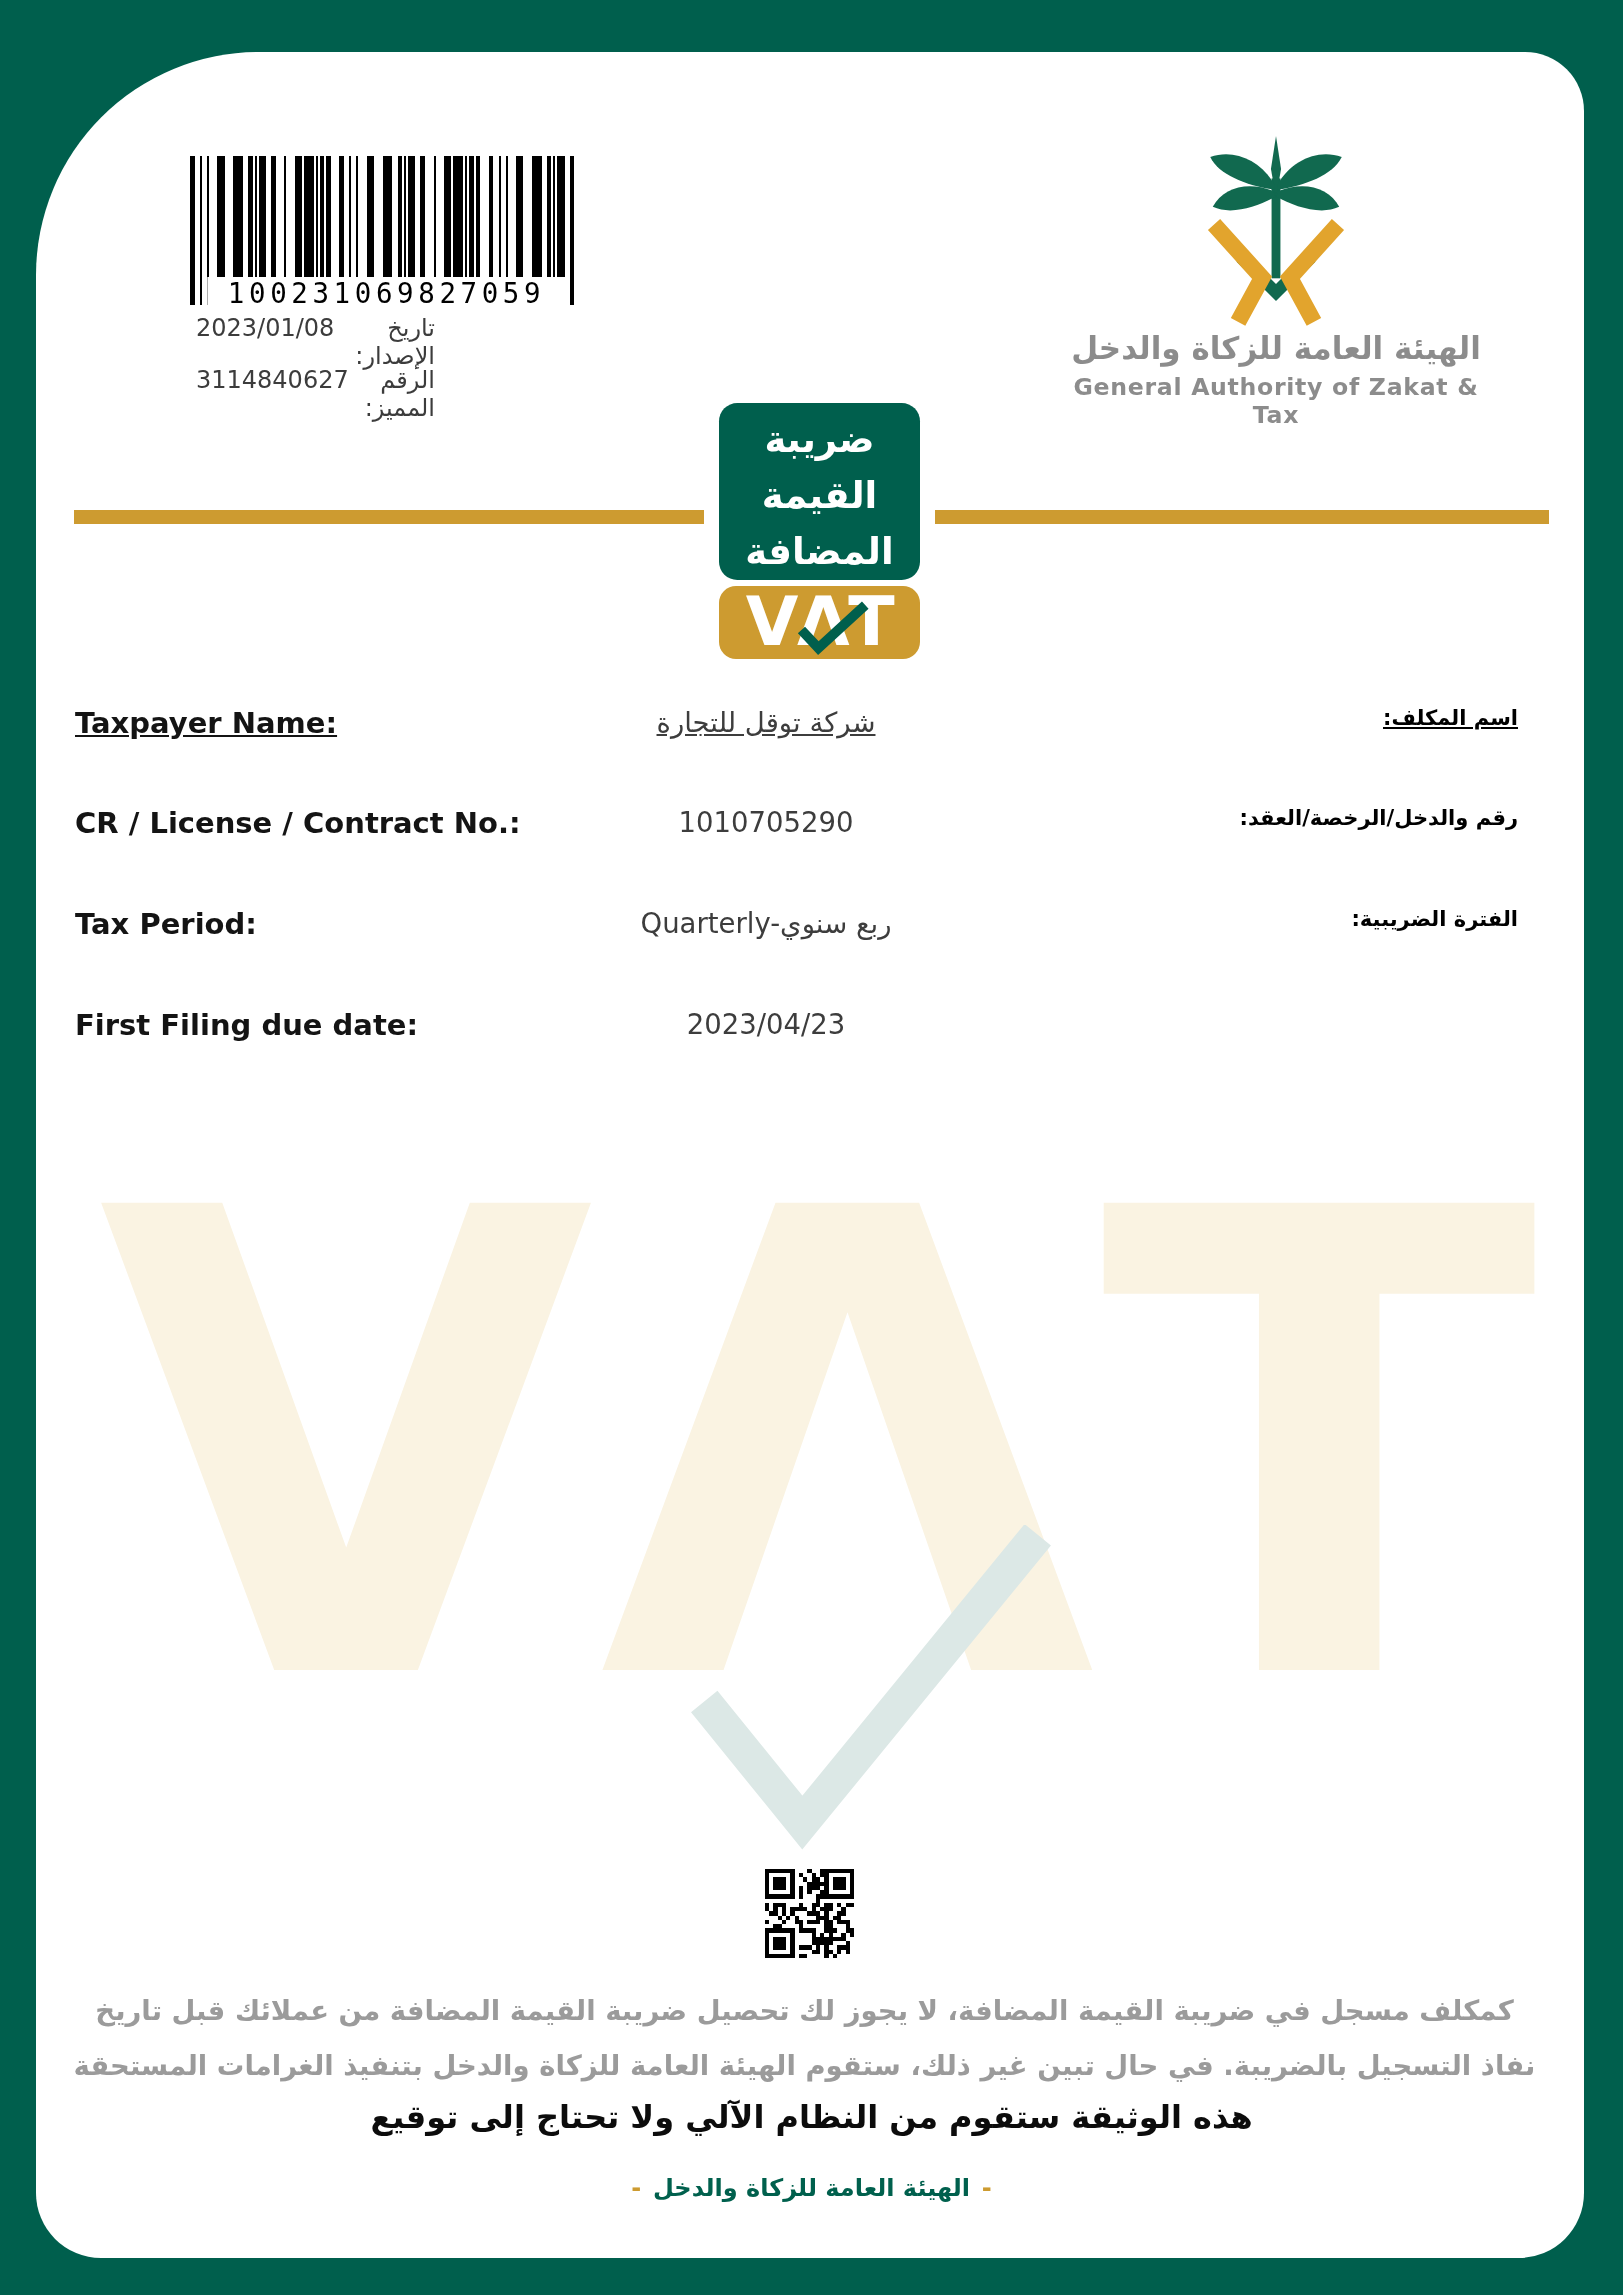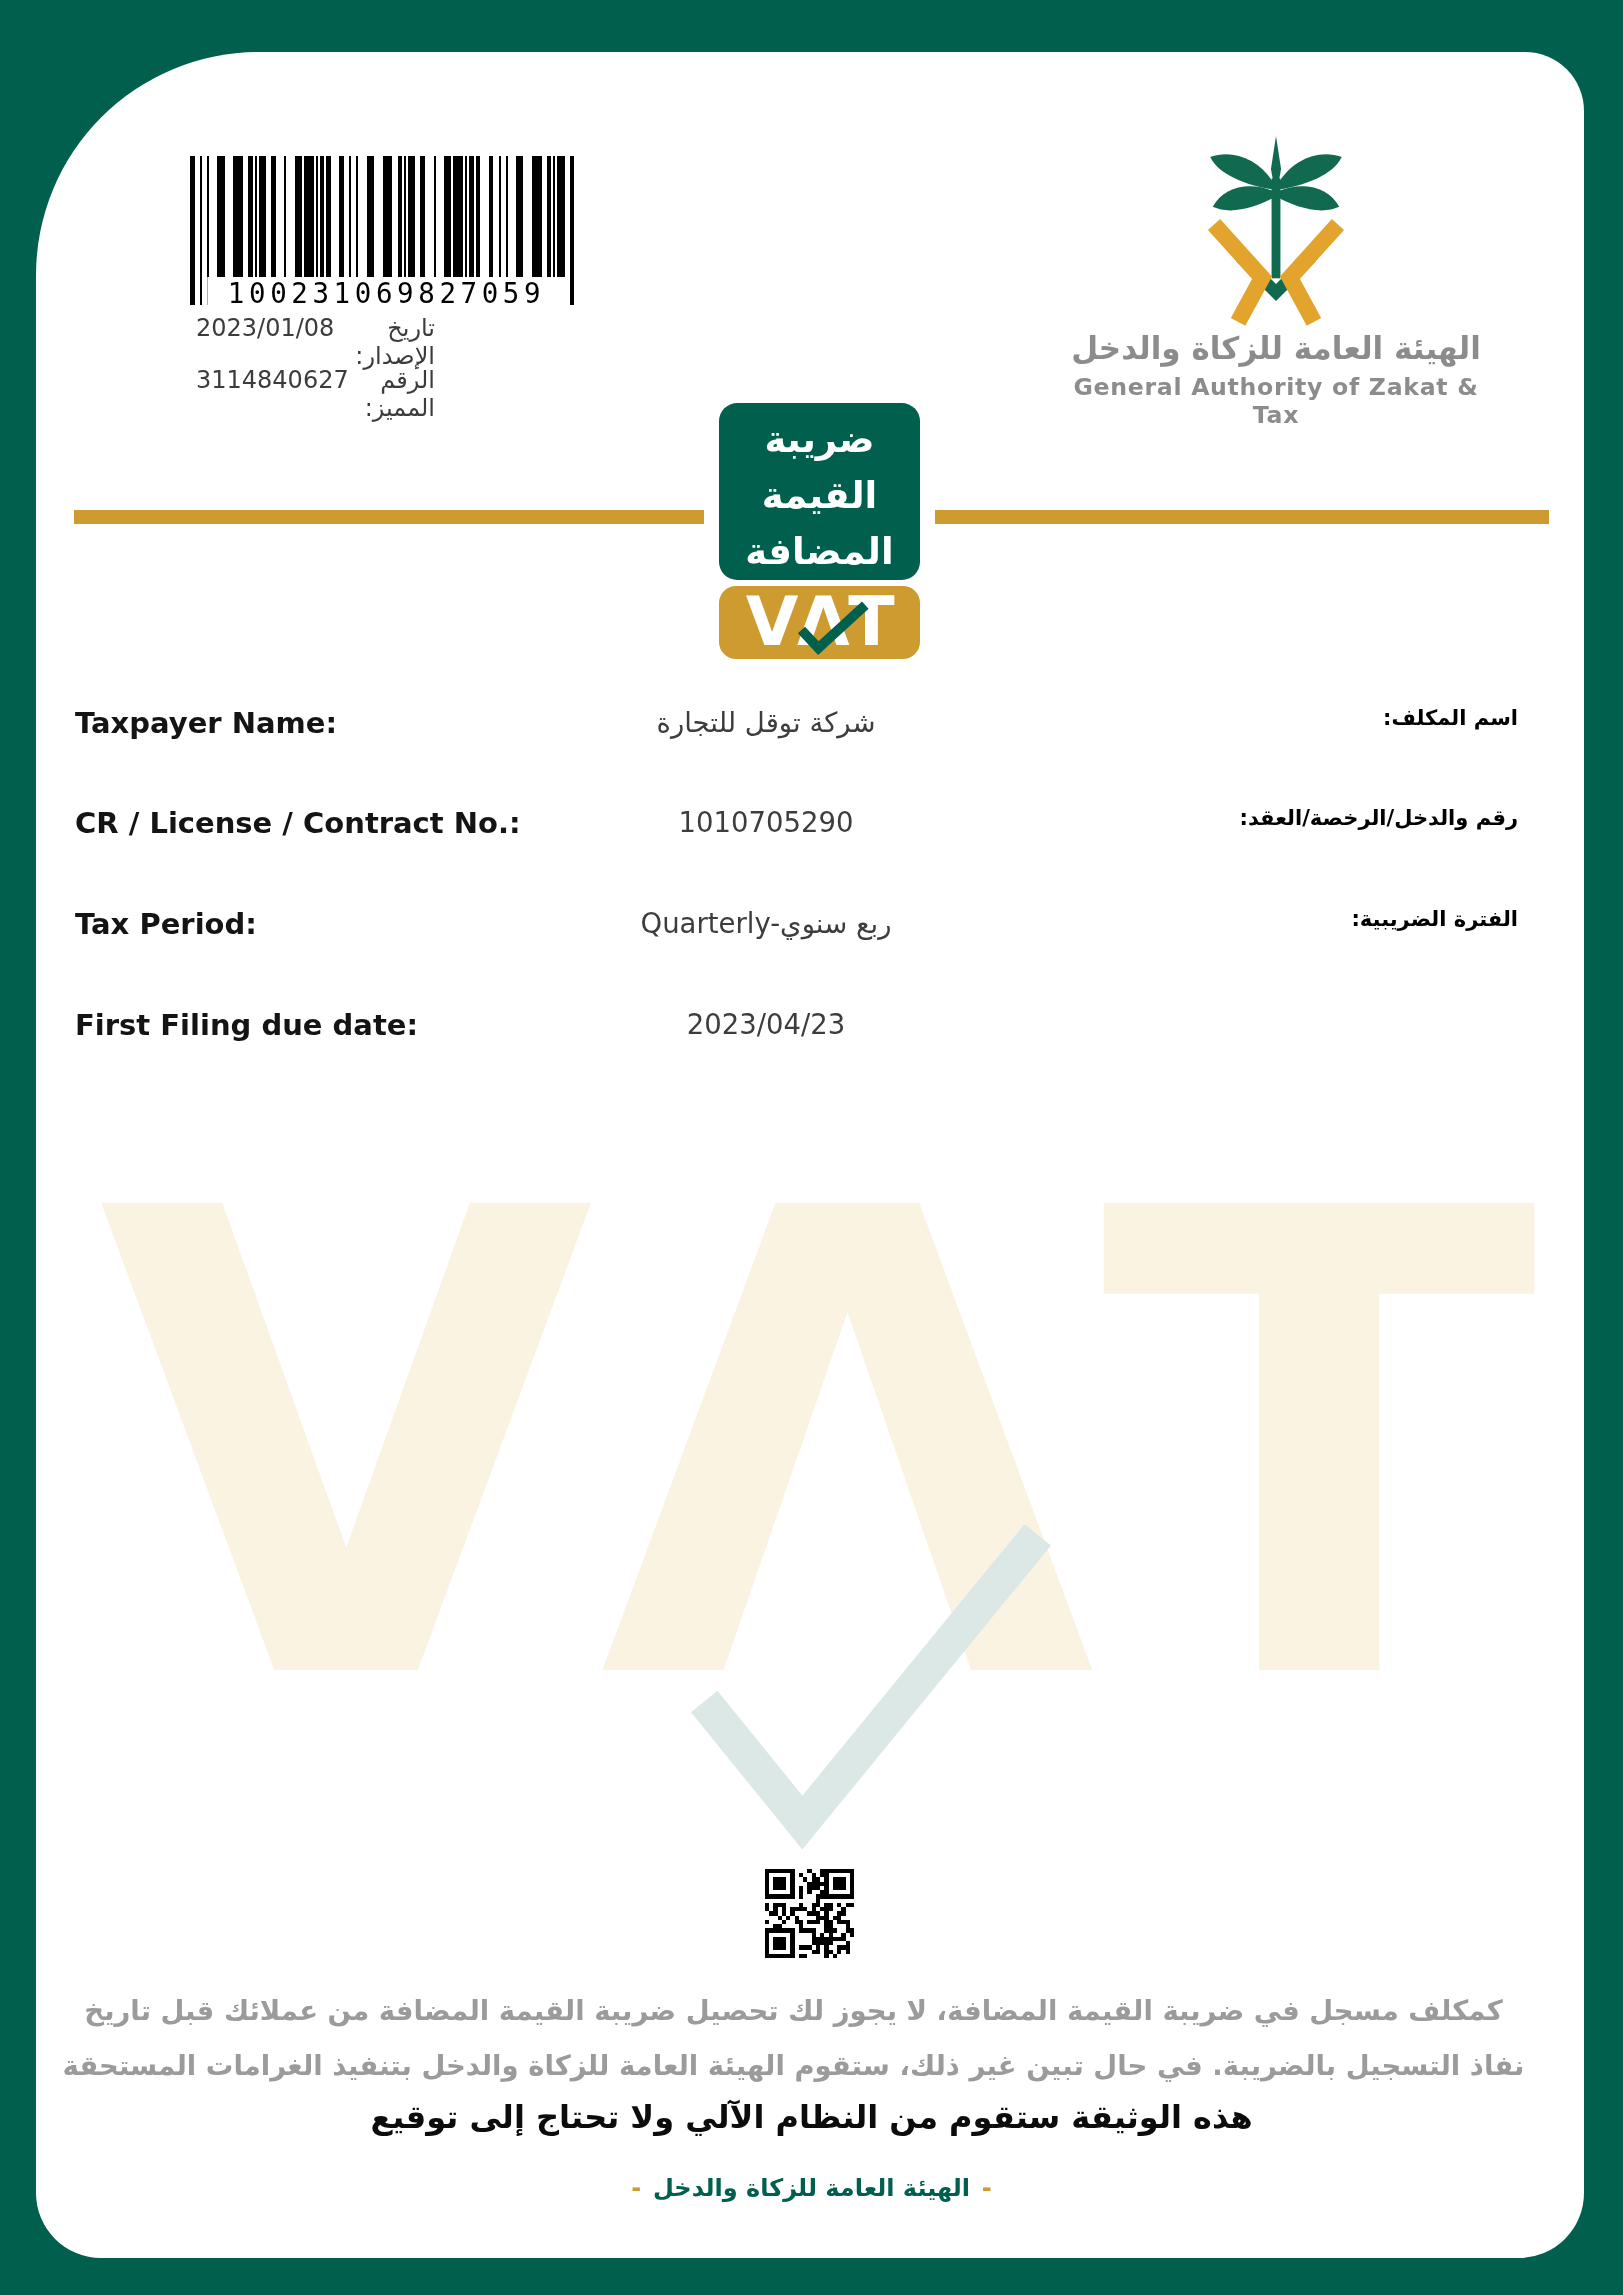--- a/index.html
+++ b/index.html
@@ -54,37 +54,37 @@
   }
   .badge-wordmark {
     font-size:68px; font-weight:800; color:#fff; line-height:71px; letter-spacing:-1.3px;
   }
   .badge-check { position:absolute; left:77px; top:14.4px; width:76px; height:56px; }
 
   
   .f-label-en { left:75px;  font-size:29px; font-weight:700; color:#141414; white-space:nowrap; }
   .f-value    { left:537px;  width:458px; text-align:center; font-size:27.5px; color:#3d3d3d; white-space:nowrap; }
   .f-label-ar { right:105px; font-size:21px; font-weight:700; color:#000; direction:rtl; white-space:nowrap; }
-  .r1 { top:706px; } .r2 { top:806px; } .r3 { top:907px; } .r4 { top:1008px; }
+  .r1 { top:706px;text-decoration:underline; } .r2 { top:806px; } .r3 { top:907px; } .r4 { top:1008px; }
 
   
   .watermark {
     left:98px; top:1204px; width:1427px; height:497px; text-align:center;
     font-size:641px; line-height:488px; font-weight:700; letter-spacing:5.2px;
     color:#faf3e2; user-select:none;
   }
   .watermark-check { left:681px; top:1525px; width:380px; height:327px; }
 
   
   .qr { left:765px; top:1869px; width:89px; height:89px; }
   .qr svg { width:100%; height:100%; shape-rendering:crispEdges; }
 
   
   .notice {
-    left:31px; top:1983px; width:1525px; text-align:center; direction:rtl;
+    left:42px; top:1983px; width:1525px; text-align:center; direction:rtl;
     font-size:27.5px; font-weight:600; color:#9b9b9b; line-height:55px;
   }
   .auto-note {
     left:49px; top:2098px; width:1525px; text-align:center;
     font-size:32px; font-weight:800; color:#0c0c0c; direction:rtl;
   }
   .authority-line {
     left:49px; top:2174px; width:1525px; text-align:center;
     font-size:24px; font-weight:800; direction:rtl;
   }

